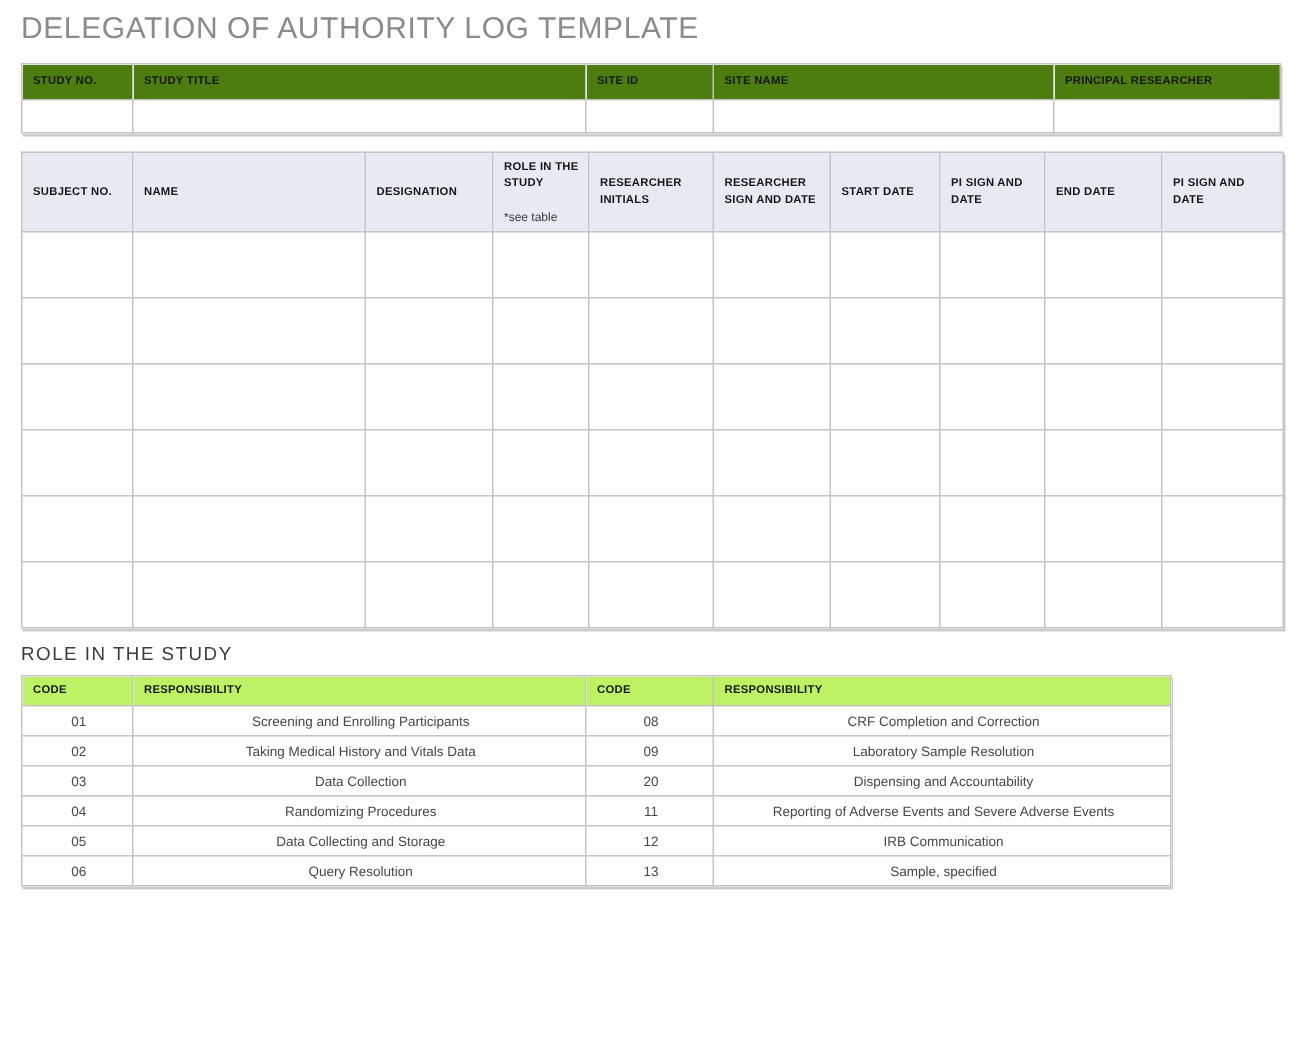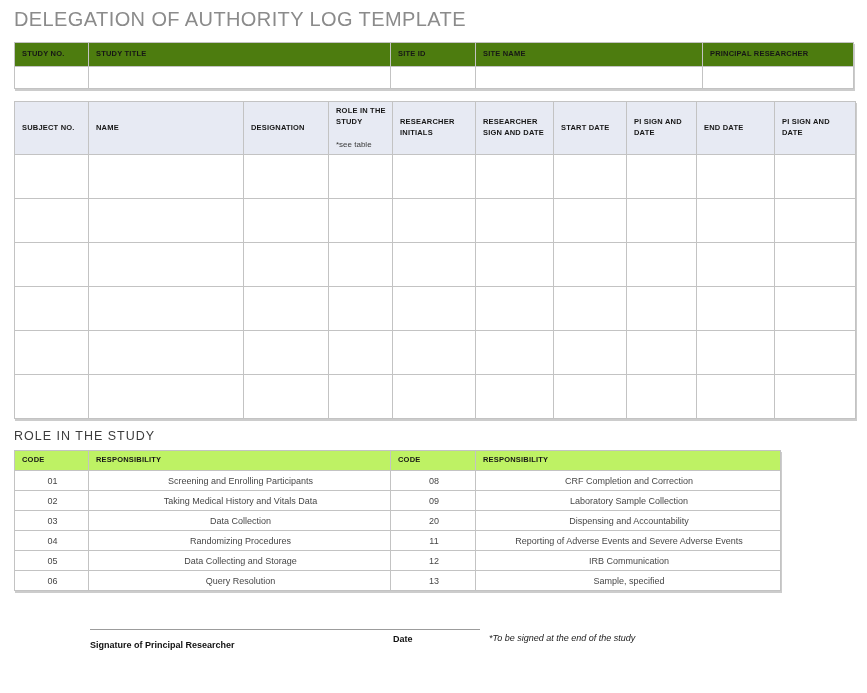--- a/index.html
+++ b/index.html
@@ -250,21 +250,21 @@
       <tr>
         <td>01</td>
         <td>Screening and Enrolling Participants</td>
         <td>08</td>
         <td>CRF Completion and Correction</td>
       </tr>
       <tr>
         <td>02</td>
         <td>Taking Medical History and Vitals Data</td>
         <td>09</td>
-        <td>Laboratory Sample Collection</td>
+        <td>Laboratory Sample Resolution</td>
       </tr>
       <tr>
         <td>03</td>
         <td>Data Collection</td>
         <td>20</td>
         <td>Dispensing and Accountability</td>
       </tr>
       <tr>
         <td>04</td>
         <td>Randomizing Procedures</td>
@@ -279,21 +279,14 @@
       </tr>
       <tr>
         <td>06</td>
         <td>Query Resolution</td>
         <td>13</td>
         <td>Sample, specified</td>
       </tr>
     </tbody>
   </table>
 
-  <div class="footer">
-    <div class="sig-block">
-      <span class="sig-label">Signature of Principal Researcher</span>
-      <span class="date-label">Date</span>
-    </div>
-    <div class="footer-note">*To be signed at the end of the study</div>
-  </div>
 
 </div>
 
 </body></html>

